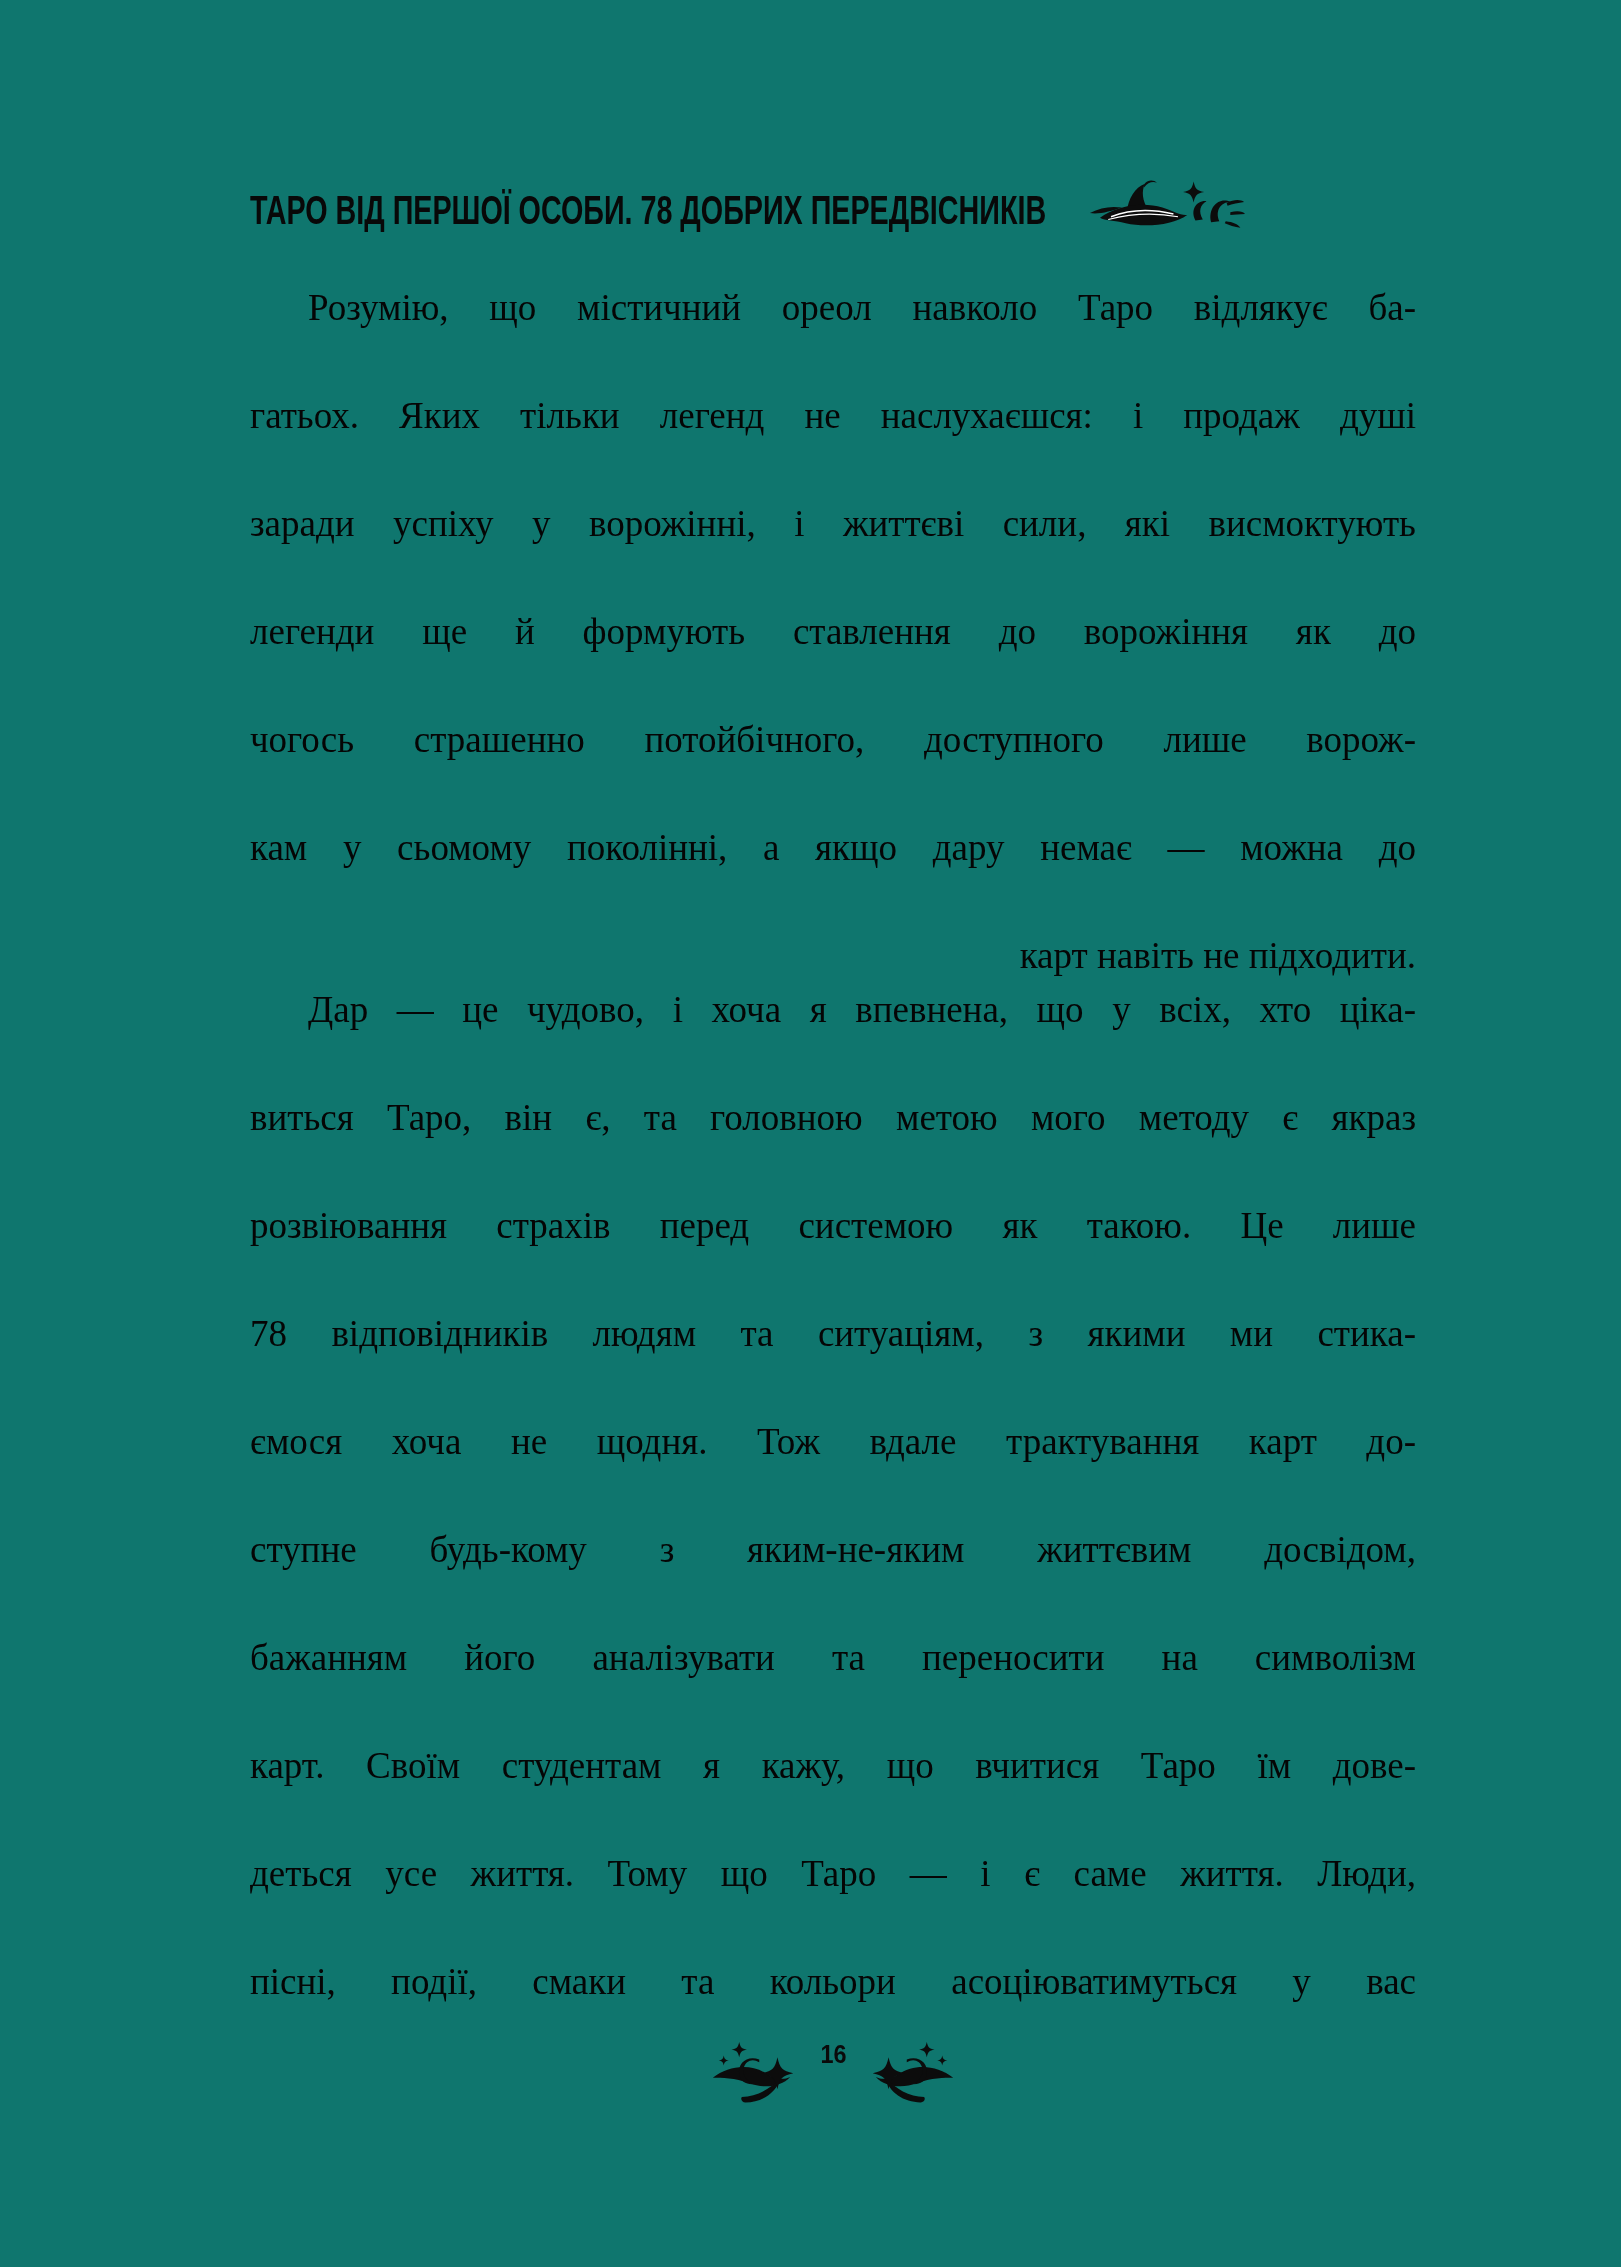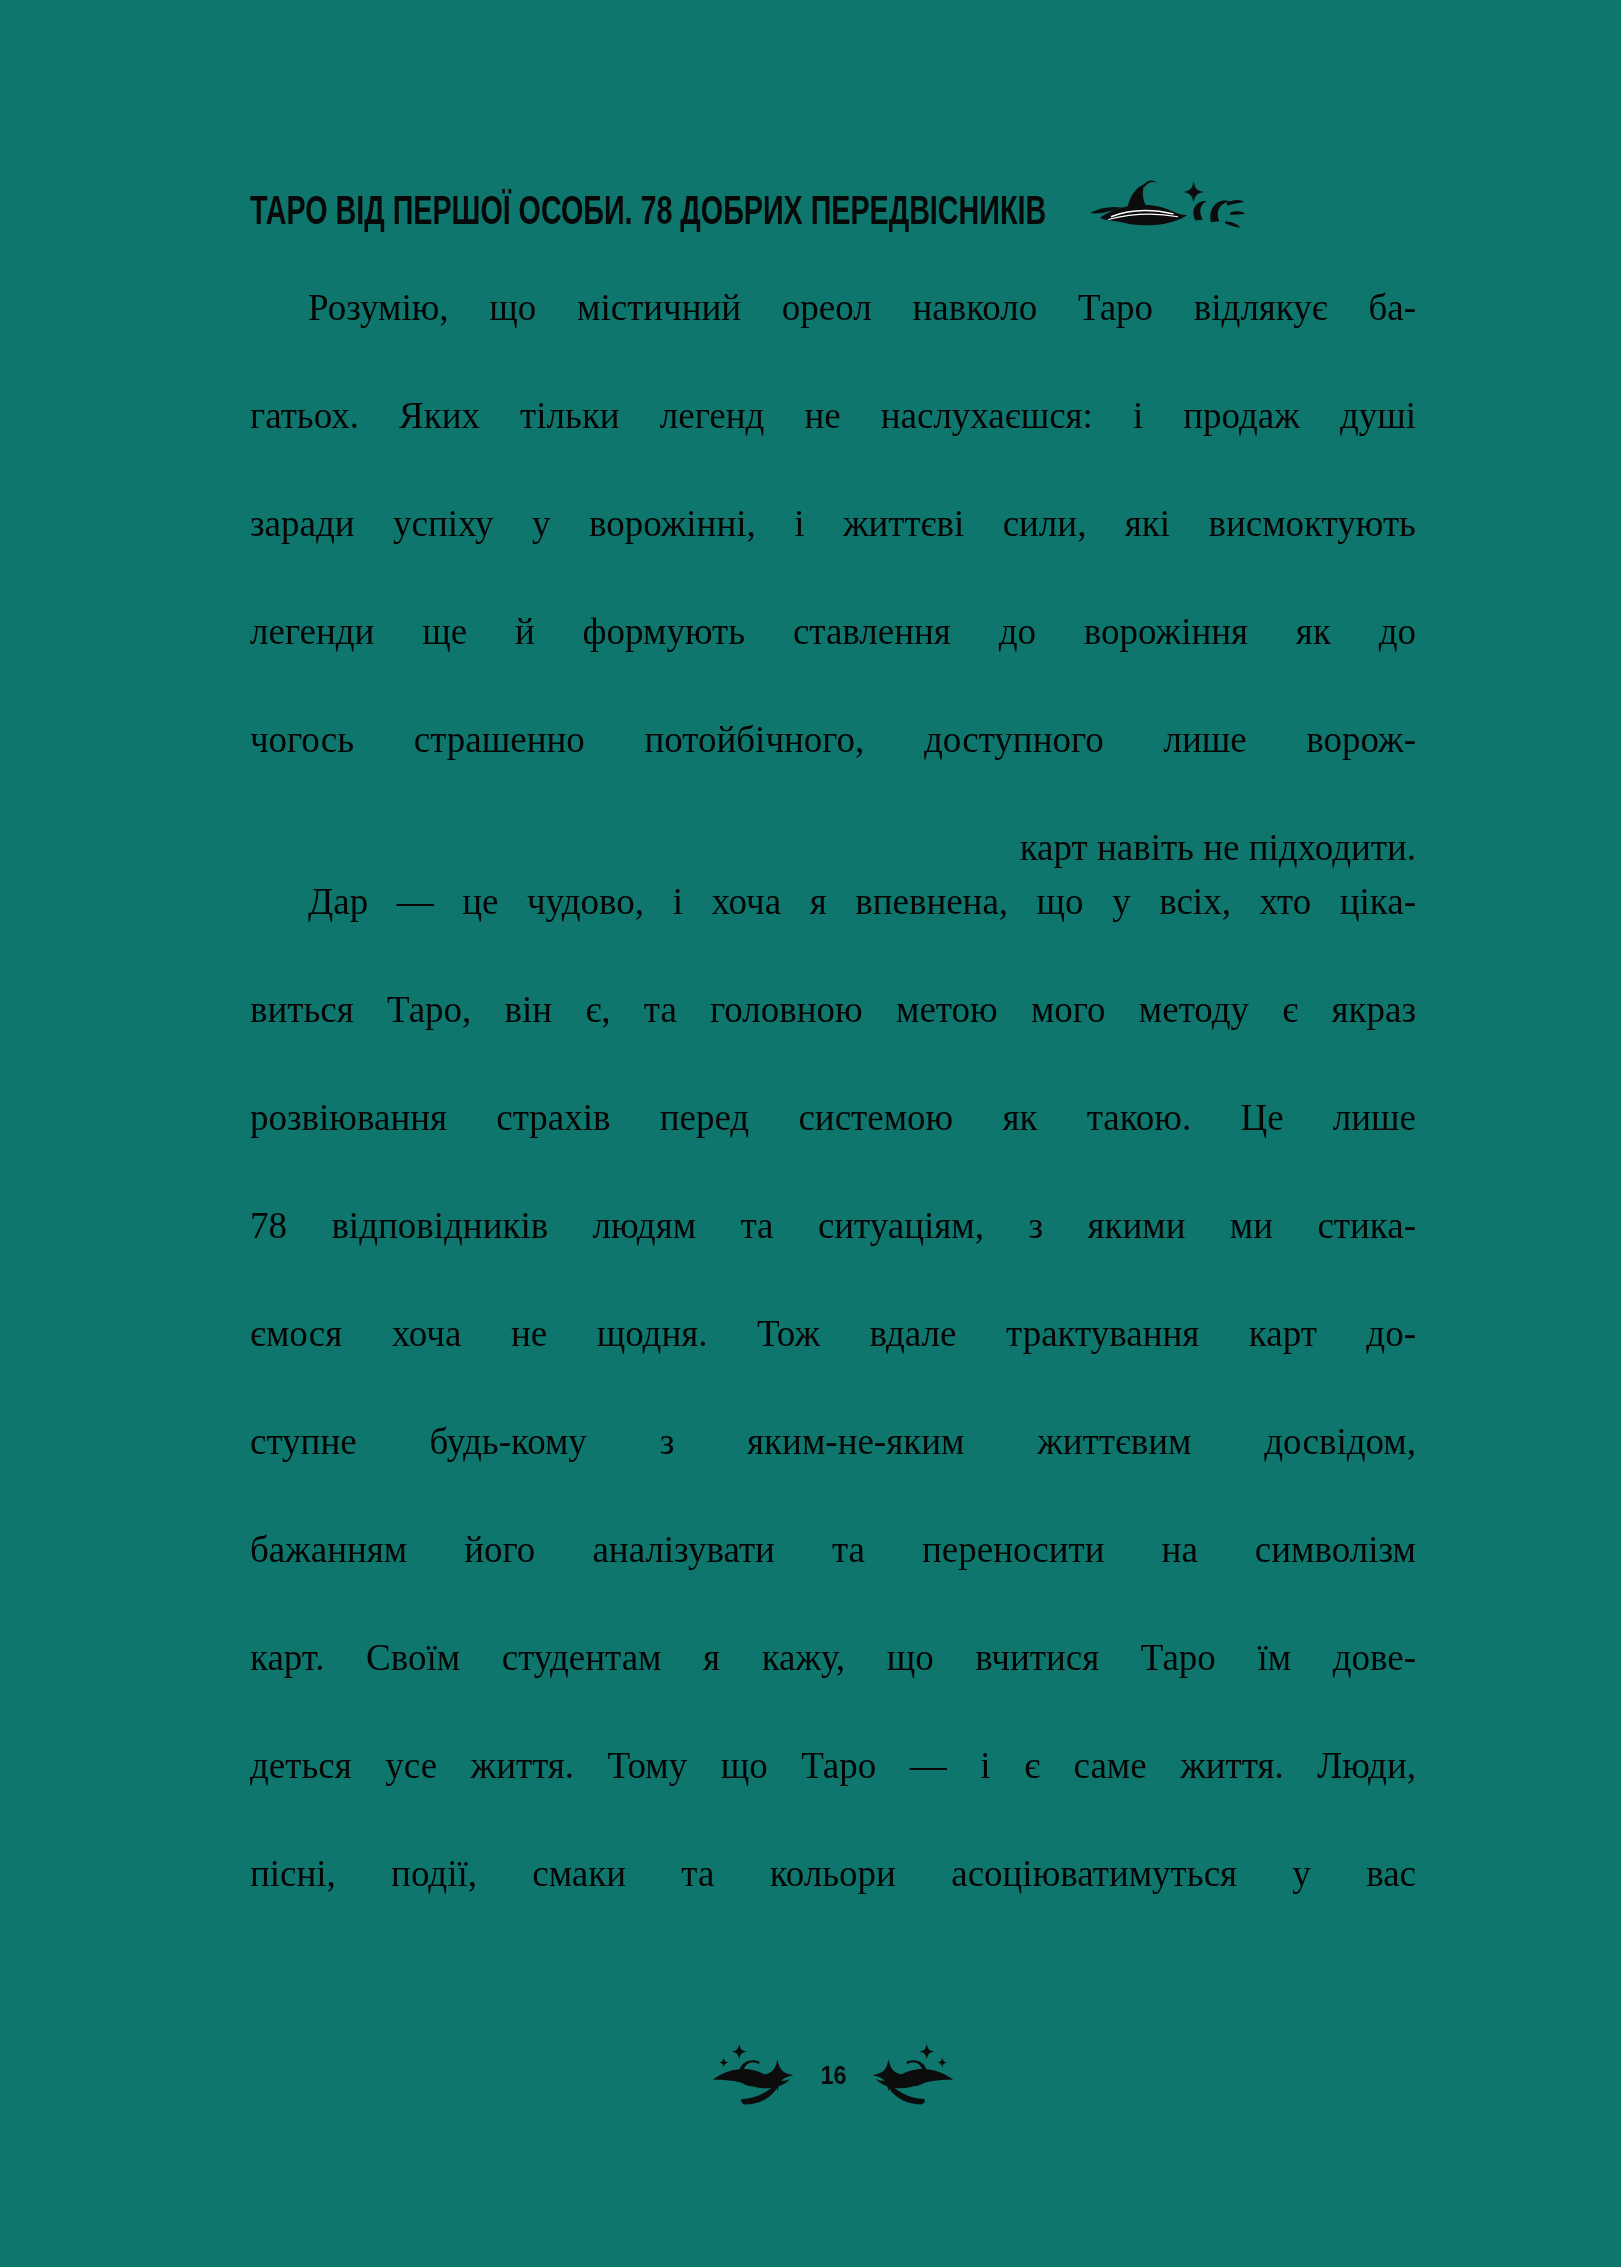--- a/index.html
+++ b/index.html
@@ -78,21 +78,20 @@
     content: none;
   }
   
   .page-footer {
     position: absolute;
     left: 250px;
     top: 2039px;
     width: 1166px;
     height: 78px;
     display: flex;
-    align-items: center;
     justify-content: center;
     gap: 16.7px;
   }
   .footer-flourish {
     width: 91px;
     height: 74px;
     flex: 0 0 auto;
   }
   .footer-flourish.mirrored {
     transform: scaleX(-1);
@@ -139,20 +138,21 @@
       <path class="ink" d="M149,46 C157,47 162,49 165,53 C159,52 152,50 148,48 Z"></path>
     </svg>
   </header>
 
   <main class="body-text">
       <div class="line indent">Розумію, що містичний ореол навколо Таро відлякує ба-</div>
       <div class="line">гатьох. Яких тільки легенд не наслухаєшся: і продаж душі</div>
       <div class="line">заради успіху у ворожінні, і життєві сили, які висмоктують</div>
       <div class="line">легенди ще й формують ставлення до ворожіння як до</div>
       <div class="line">чогось страшенно потойбічного, доступного лише ворож-</div>
+      <div class="line">кам у сьомому поколінні, а якщо дару немає — можна до</div>
       <div class="line endline">карт навіть не підходити.</div>
       <div class="line indent">Дар — це чудово, і хоча я впевнена, що у всіх, хто ціка-</div>
       <div class="line">виться Таро, він є, та головною метою мого методу є якраз</div>
       <div class="line">розвіювання страхів перед системою як такою. Це лише</div>
       <div class="line">78 відповідників людям та ситуаціям, з якими ми стика-</div>
       <div class="line">ємося хоча не щодня. Тож вдале трактування карт до-</div>
       <div class="line">ступне будь-кому з яким-не-яким життєвим досвідом,</div>
       <div class="line">бажанням його аналізувати та переносити на символізм</div>
       <div class="line">карт. Своїм студентам я кажу, що вчитися Таро їм дове-</div>
       <div class="line">деться усе життя. Тому що Таро — і є саме життя. Люди,</div>

